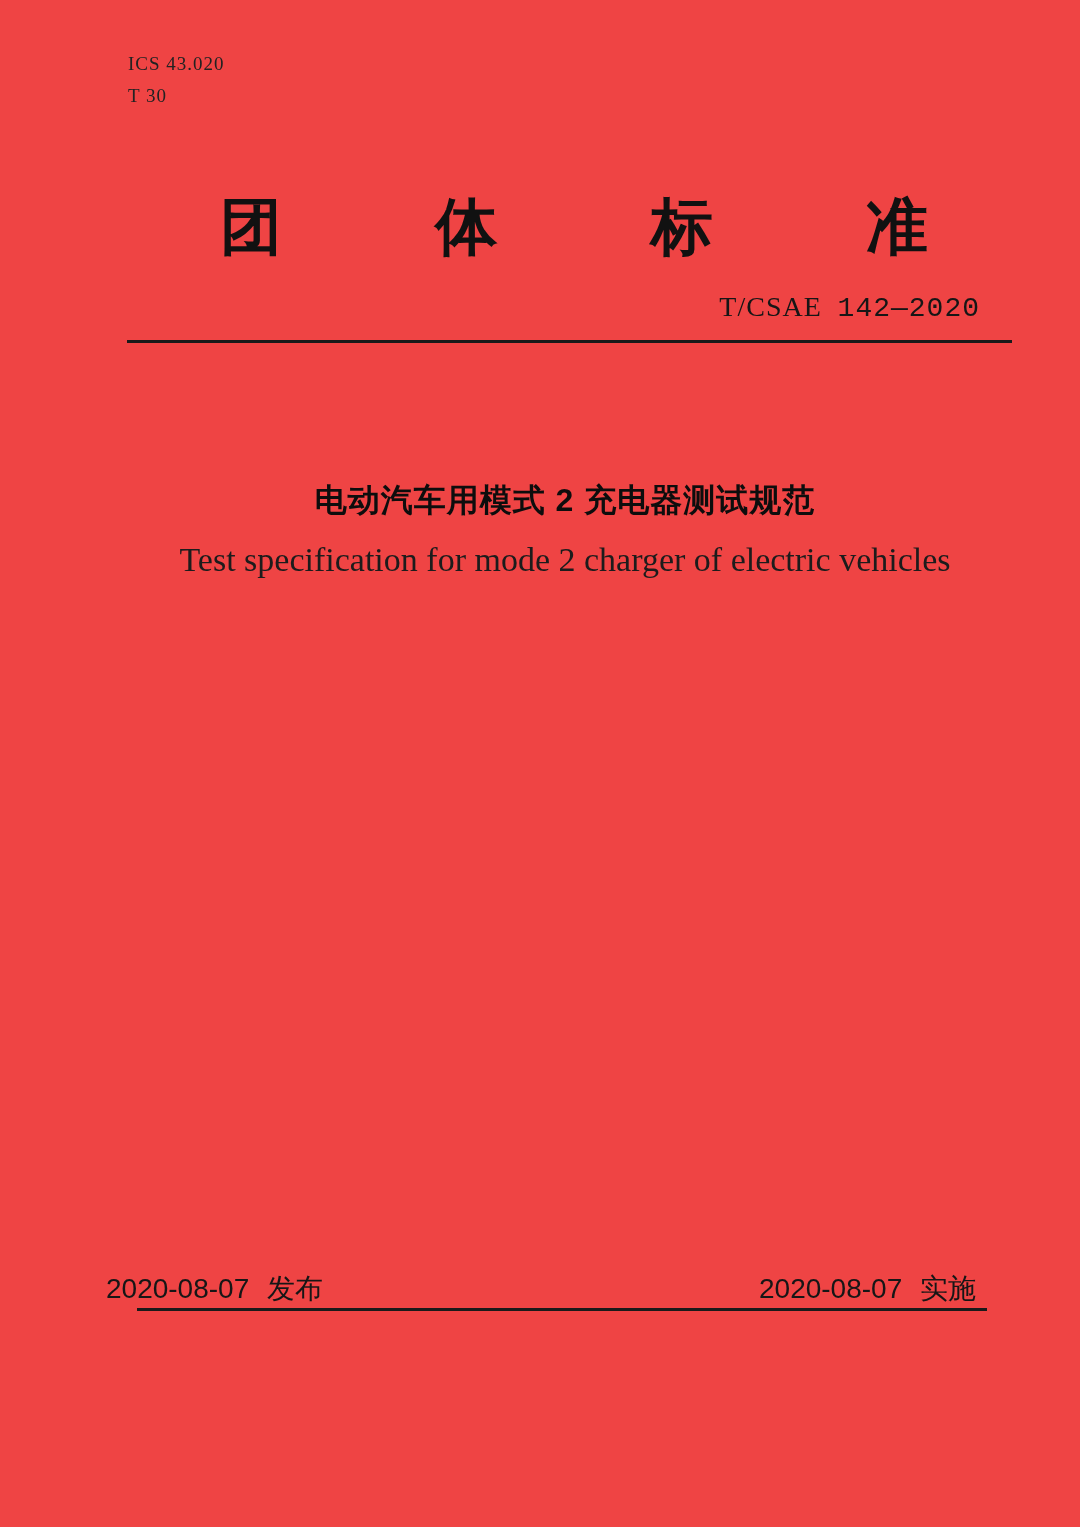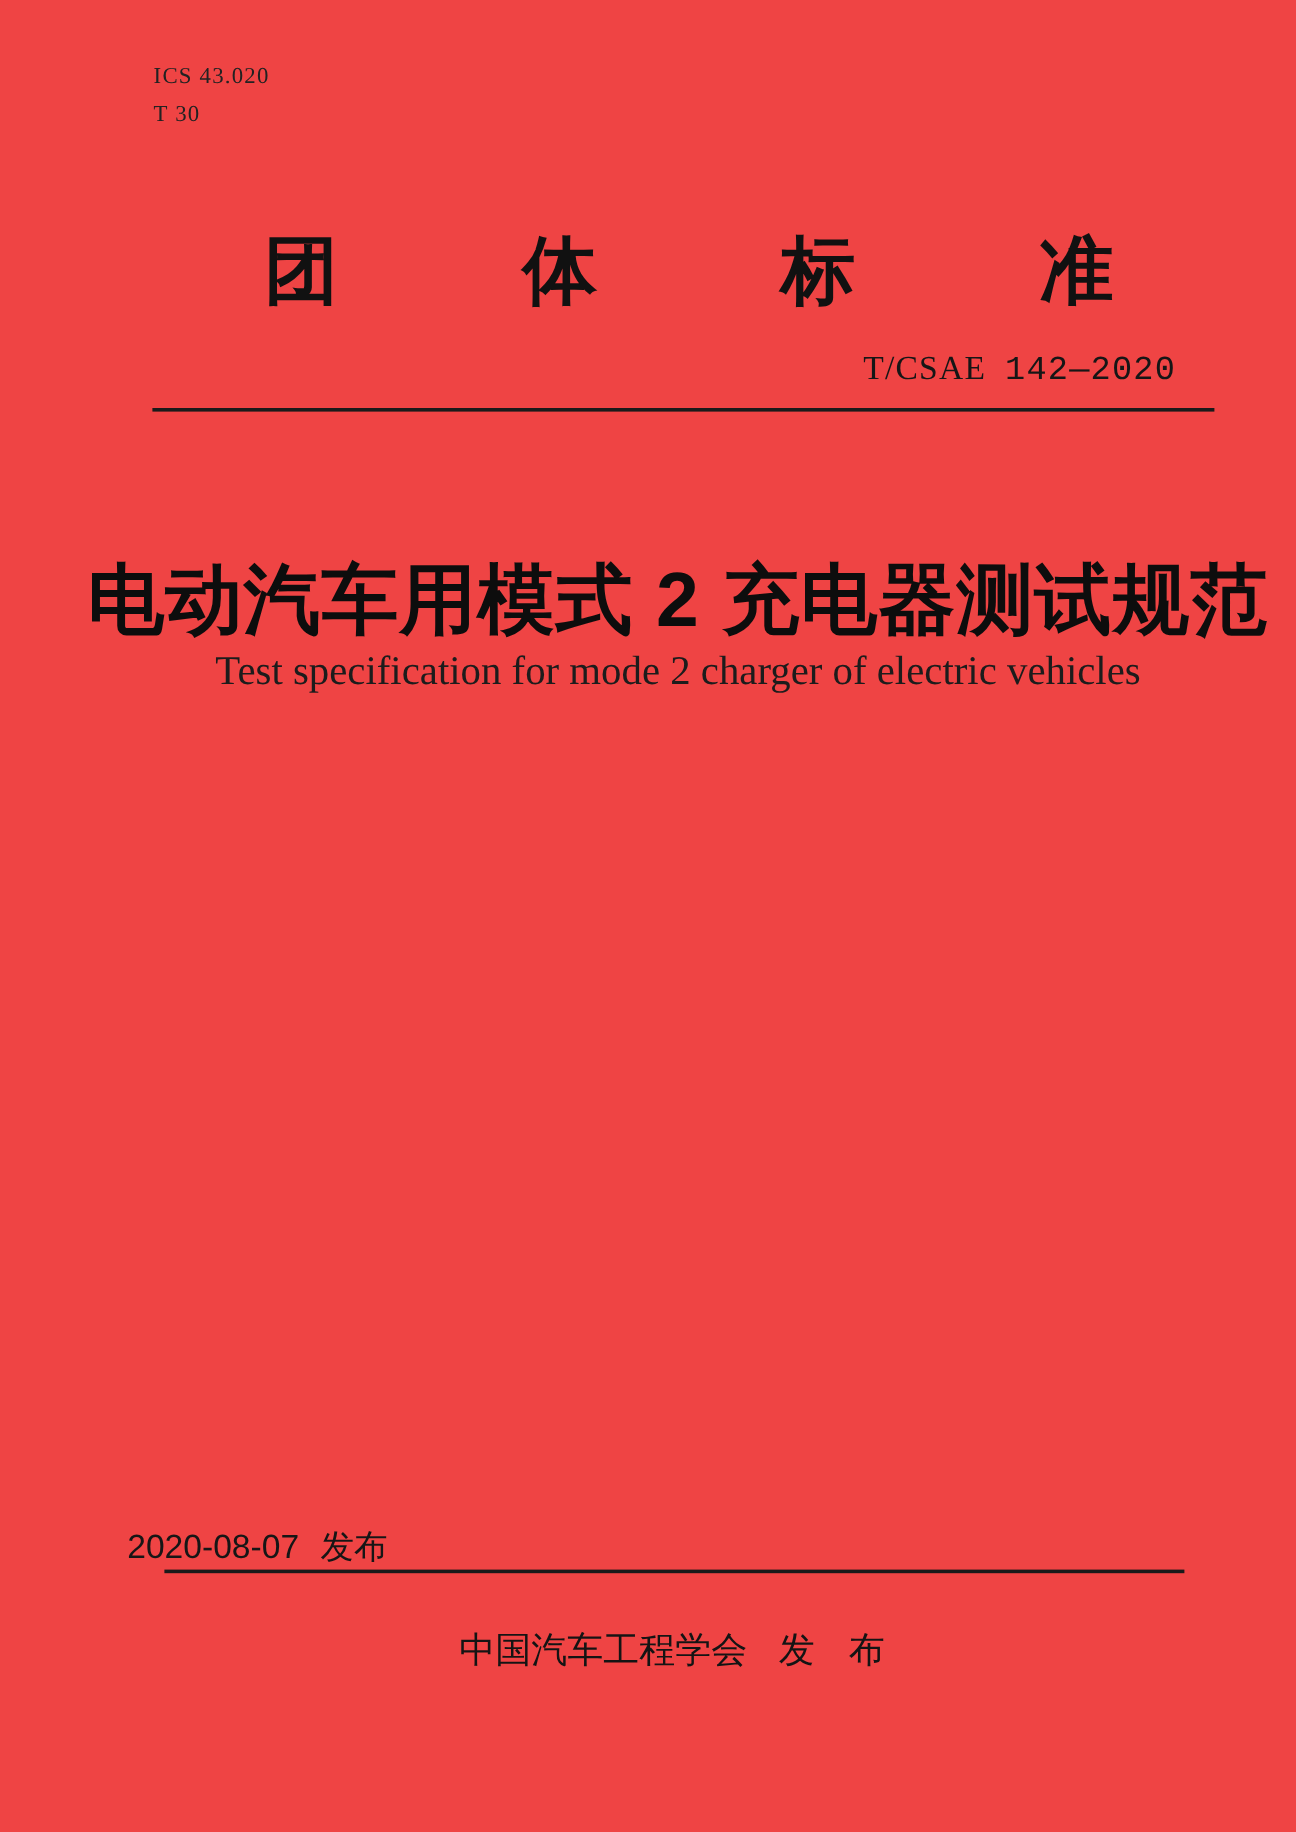--- a/index.html
+++ b/index.html
@@ -81,21 +81,21 @@
 
   .center-band {
     position: absolute;
     left: 50px;
     width: 1030px;
     text-align: center;
   }
 
   .title-cn {
     top: 472px;
-    font-size: 64px;
+    font-size: 32px;
     font-weight: bold;
     letter-spacing: 1px;
     color: #0d0d0d;
     line-height: 56px;
   }
 
   .title-en {
     top: 545px;
     font-family: "Liberation Serif", serif;
     font-size: 34px;
@@ -159,22 +159,22 @@
 
   <div class="center-band title-cn">电动汽车用模式 2 充电器测试规范</div>
 
   <div class="center-band title-en">Test specification for mode 2 charger of electric vehicles</div>
 
   <div class="date-row">
     <div>
       <span>2020-08-07</span>
       <span class="label">发布</span>
     </div>
+    <div>
+      <span>2020-08-07</span>
+      <span class="label">实施</span>
+    </div>
   </div>
 
   <div class="rule rule-bottom"></div>
 
-  <div class="center-band publisher">
-    <span>中国汽车工程学会</span>
-    <span class="action">发 布</span>
-  </div>
 
 </div>
 
 </body></html>

